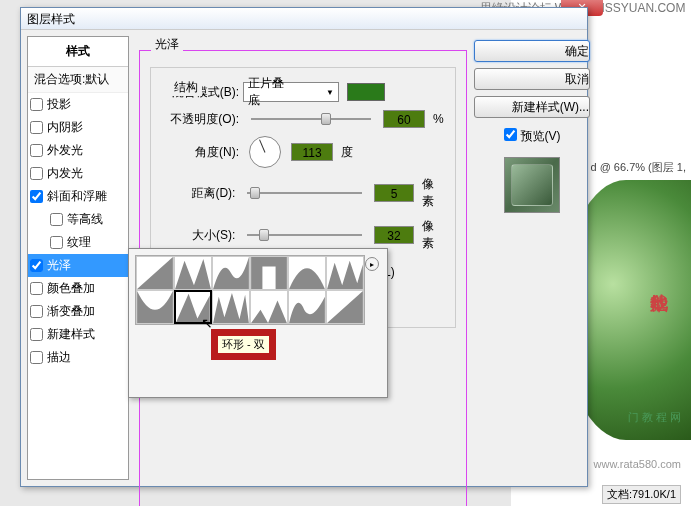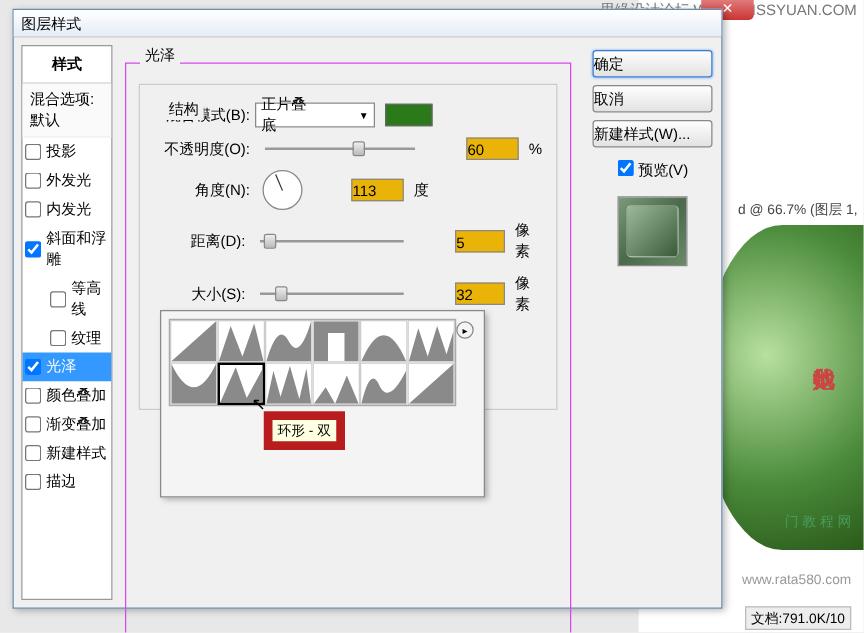--- a/index.html
+++ b/index.html
@@ -7,21 +7,21 @@
 .bg-doc { position: absolute; right: 0; top: 0; width: 180px; height: 506px; background: #fff; }
 .bg-jade { position: absolute; right: 0; top: 180px; width: 130px; height: 260px; background: radial-gradient(circle at 40% 40%, #b8e0a0, #4a8a3a 60%, #2a5a1a); border-radius: 50% 0 0 50%; }
 .bg-seal { position: absolute; right: 20px; top: 280px; color: #c44; font-size: 18px; writing-mode: vertical-rl; }
 .bg-watermark { position: absolute; right: 10px; top: 410px; color: #4a9a5a; font-size: 11px; }
 .bg-www { position: absolute; right: 10px; bottom: 36px; color: #999; font-size: 11px; }
 .bg-docinfo { position: absolute; right: 10px; bottom: 2px; background: #ededed; padding: 1px 4px; border: 1px solid #bbb; font-size: 11px; }
 .bg-zoom { position: absolute; right: 5px; top: 160px; color: #444; font-size: 11px; }
 .top-banner { position: absolute; left: 480px; top: 0; color: #777; font-size: 10px; }
 .close-x { position: absolute; right: 88px; top: 0; width: 42px; height: 16px; background: linear-gradient(#e07a7a,#c33); color: #fff; text-align: center; border-radius: 0 0 4px 4px; font-size: 11px; line-height: 14px; }
 
-.dialog { position: absolute; left: 10px; top: 7px; width: 568px; height: 480px; background: #f0f0f0; border: 1px solid #6a8ab0; box-shadow: 2px 2px 6px rgba(0,0,0,0.3); }
+.dialog { position: absolute; left: 20px; top: 7px; width: 568px; height: 480px; background: #f0f0f0; border: 1px solid #6a8ab0; box-shadow: 2px 2px 6px rgba(0,0,0,0.3); }
 .titlebar { height: 22px; background: linear-gradient(#fff,#e4ecf7); border-bottom: 1px solid #ccc; padding-left: 6px; line-height: 22px; }
 .dlg-body { display: flex; height: calc(100% - 22px); }
 
 .left-panel { width: 108px; border: 1px solid #999; margin: 6px 0 6px 6px; background: #fff; }
 .lp-header { padding: 6px 8px; border-bottom: 1px solid #ccc; text-align: center; font-weight: bold; }
 .lp-sub { padding: 4px 6px; border-bottom: 1px solid #eee; background: #fafafa; }
 .lp-item { display: flex; align-items: center; padding: 3px 2px; gap: 4px; }
 .lp-item.indent { padding-left: 22px; }
 .lp-item.sel { background: #3399ff; color: #fff; }
 .lp-item input[type=checkbox] { margin: 0; }
@@ -32,32 +32,32 @@
 .fieldset-outer { border: 1px solid #d946ef; margin-top: 12px; padding: 16px 10px 10px; height: 488px; position: relative; }
 .fieldset-inner { border: 1px solid #ccc; padding: 14px 10px 10px; position: relative; }
 
 .row { display: flex; align-items: center; margin-bottom: 8px; gap: 4px; }
 .row-label { width: 78px; text-align: right; }
 .dropdown { width: 96px; height: 20px; border: 1px solid #888; background: #fff; display: flex; align-items: center; justify-content: space-between; padding: 0 4px; gap: 38px; }
 .dropdown-arrow { font-size: 8px; }
 .color-swatch { width: 38px; height: 18px; background: #2a7a1a; border: 1px solid #666; margin-left: 4px; }
 .slider-track { width: 120px; height: 2px; background: #999; position: relative; margin: 0 8px; }
 .slider-thumb { position: absolute; top: -5px; width: 10px; height: 12px; background: linear-gradient(#eee,#bbb); border: 1px solid #888; border-radius: 2px; }
-.num-input { width: 42px; height: 18px; border: 1px solid #888; background: #eab308; text-align: left; line-height: 18px; margin-left: 29px; }
+.num-input { width: 42px; height: 18px; border: 1px solid #888; background: #4d7c0f; text-align: center; line-height: 18px; }
 .unit { margin-left: 4px; }
 
 .angle-dial { width: 32px; height: 32px; border: 1px solid #888; border-radius: 50%; background: #fff; position: relative; margin: 0 6px; }
 .angle-hand { position: absolute; left: 50%; top: 50%; width: 14px; height: 1px; background: #333; transform-origin: left center; transform: rotate(-113deg); }
 
 .contour-box { width: 44px; height: 24px; border: 1px solid #888; background: #fff; position: relative; display: inline-block; }
 .contour-box svg { width: 100%; height: 100%; }
 .contour-dd { width: 12px; height: 24px; border: 1px solid #888; background: #eee; display: inline-flex; align-items: center; justify-content: center; font-size: 8px; vertical-align: top; }
 
 .right-col { width: 110px; padding: 10px 8px; display: flex; flex-direction: column; gap: 6px; align-items: center; }
-.btn { width: 96px; height: 22px; border: 1px solid #888; background: linear-gradient(#fefefe,#e2e2e2); border-radius: 3px; text-align: left; line-height: 20px; cursor: pointer; }
+.btn { width: 116px; height: 22px; border: 1px solid #888; background: linear-gradient(#fefefe,#e2e2e2); border-radius: 3px; text-align: right; line-height: 20px; cursor: pointer; }
 .btn.focus { border: 1px solid #3a7acc; box-shadow: 0 0 2px #6af; }
 .preview-chk { display: flex; align-items: flex-start; gap: 4px; margin-top: 4px; }
 .preview-thumb { width: 56px; height: 56px; border: 1px solid #888; background: linear-gradient(135deg,#7a9a7a 0%,#4a6a4a 50%,#6a8a6a 100%); margin-top: 6px; position: relative; }
 .preview-thumb::after { content:''; position:absolute; inset:6px; border:1px solid rgba(255,255,255,0.3); border-radius:4px; background: linear-gradient(135deg,#9aba9a,#3a5a3a); }
 
 .picker-popup { position: absolute; left: 128px; top: 248px; width: 260px; height: 150px; background: #f4f4f4; border: 1px solid #8a8a8a; box-shadow: 2px 2px 5px rgba(0,0,0,0.3); padding: 6px; z-index: 10; }
 .picker-grid { display: grid; grid-template-columns: repeat(6, 38px); gap: 0; border: 1px solid #aaa; width: fit-content; }
 .picker-cell { width: 38px; height: 34px; border: 1px solid #ccc; background: #fff; position: relative; }
 .picker-cell.sel { border: 2px solid #000; }
 .picker-cell svg { width: 100%; height: 100%; display: block; }
@@ -67,35 +67,39 @@
 </style>
 </head>
 <body>
 
 <div class="bg-doc"></div>
 <div class="bg-jade"></div>
 <div class="bg-zoom">d @ 66.7% (图层 1,</div>
 <div class="bg-seal">他她我华欲</div>
 <div class="bg-watermark">门 教 程 网</div>
 <div class="bg-www">www.rata580.com</div>
-<div class="bg-docinfo">文档:791.0K/10</div>
+<div class="bg-docinfo">文档:791.0K/1</div>
 <div class="top-banner"><span>思缘设计论坛</span> <span>WWW.MISSYUAN.COM</span></div>
 <div class="close-x">✕</div>
 
 <div class="dialog">
   <div class="titlebar">图层样式</div>
   <div class="dlg-body">
 
     <div class="left-panel">
       <div class="lp-header">样式</div>
       <div class="lp-sub">混合选项:默认</div>
       <div id="lp-items">
           <div class="lp-item">
             <input type="checkbox" style="">
             <span>投影</span>
+          </div>
+          <div class="lp-item">
+            <input type="checkbox" style="">
+            <span>内阴影</span>
           </div>
           <div class="lp-item">
             <input type="checkbox" style="">
             <span>外发光</span>
           </div>
           <div class="lp-item">
             <input type="checkbox" style="">
             <span>内发光</span>
           </div>
           <div class="lp-item">

